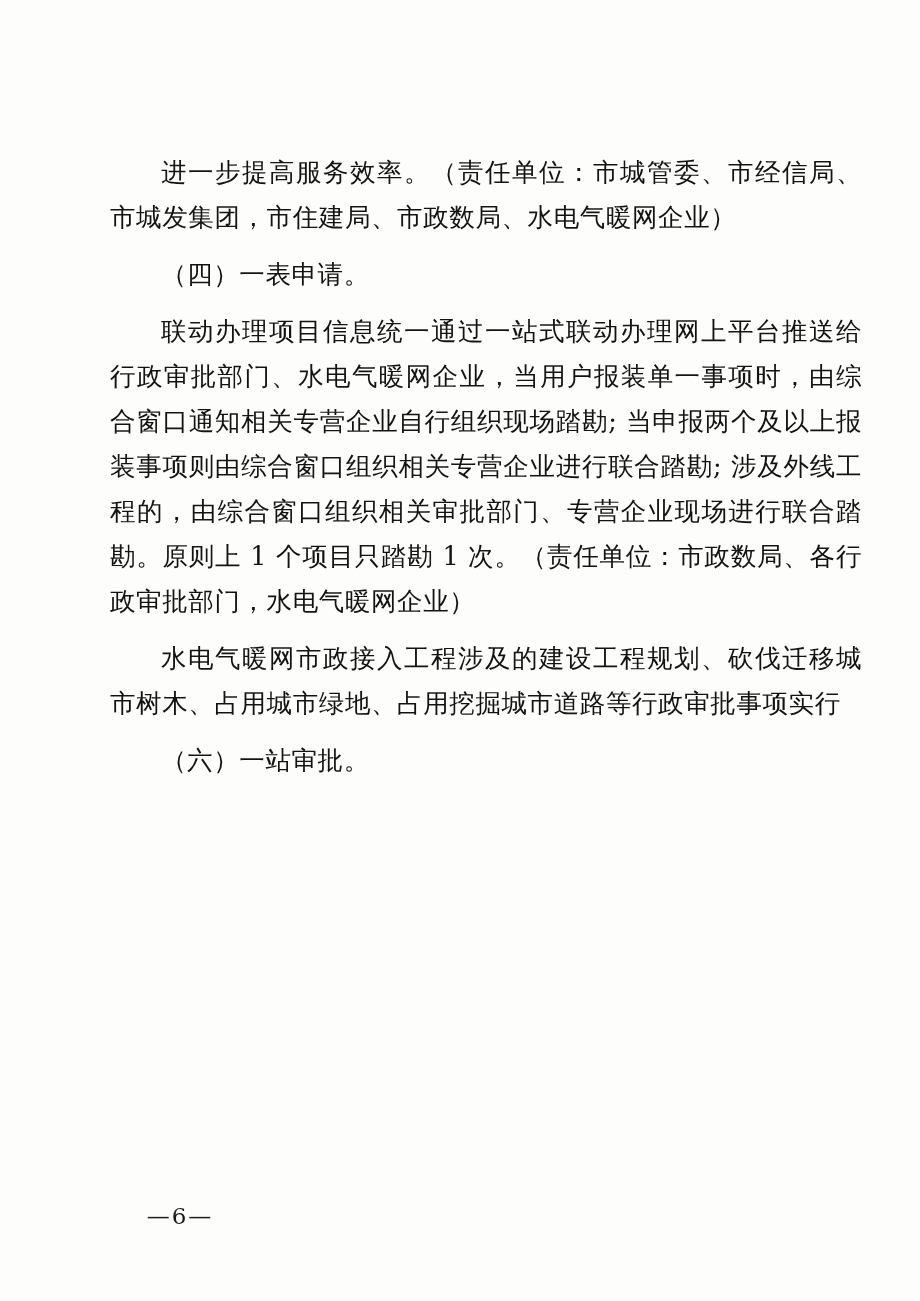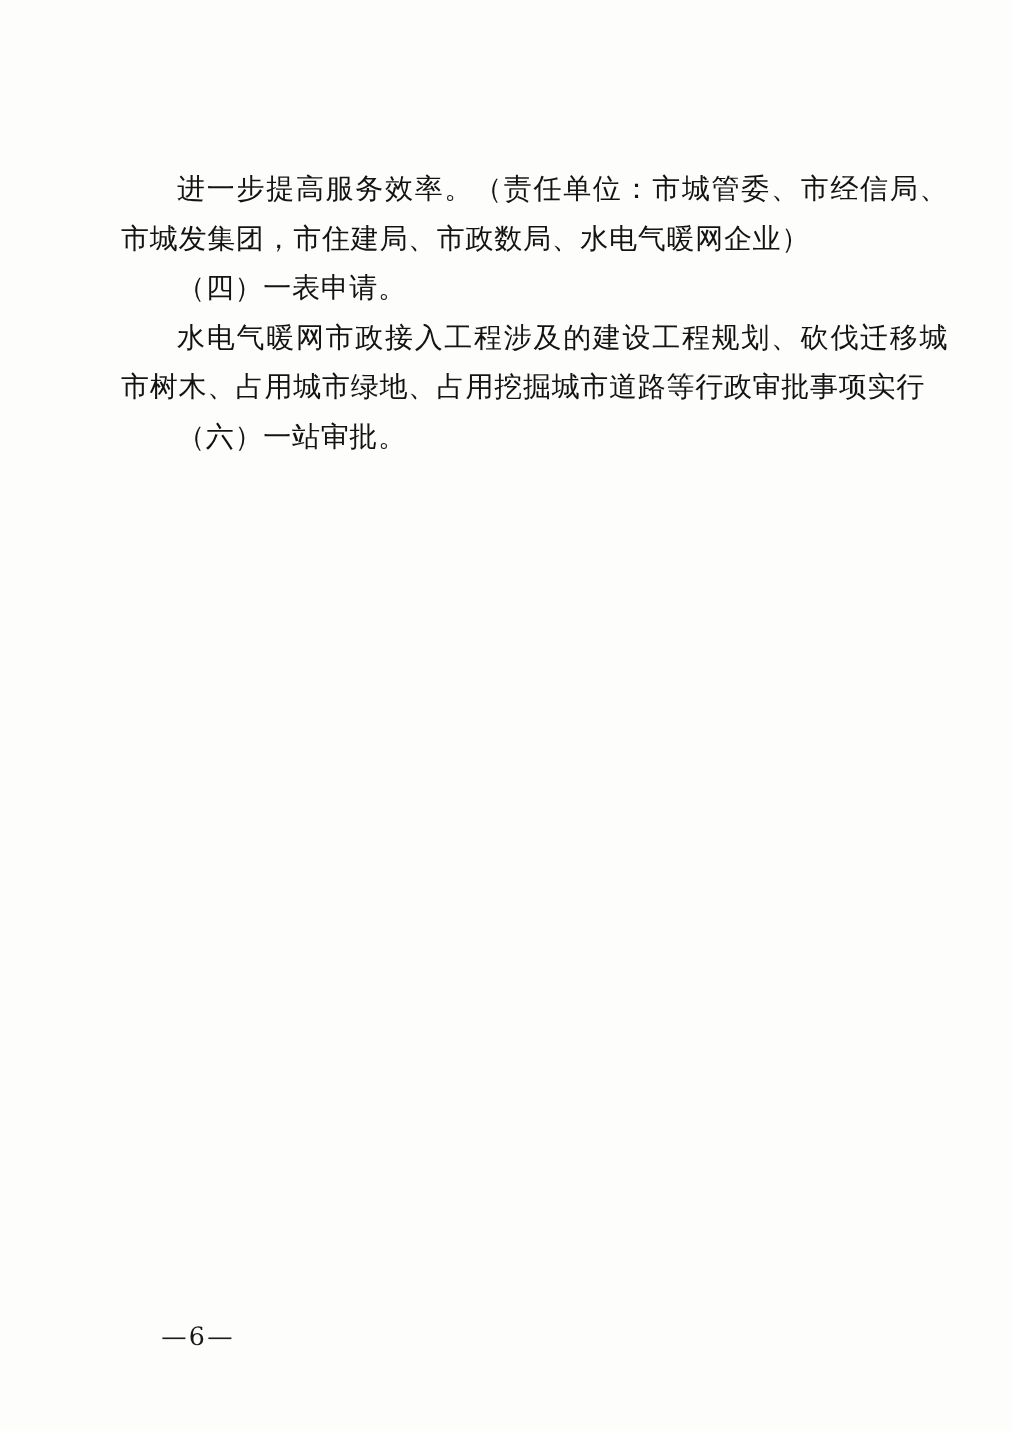--- a/index.html
+++ b/index.html
@@ -29,21 +29,21 @@
     color: #131313;
     text-align: justify;
     text-justify: inter-ideograph;
   }
   .para {
     margin: 0 0 0 0;
     text-indent: 2em;
     white-space: normal;
   }
   .para + .para {
-    margin-top: 0px;
+    margin-top: 12px;
   }
   .page-number {
     position: absolute;
     left: 0;
     right: 0;
     bottom: 72px;
     text-align: center;
     font-family: "DejaVu Serif", "Liberation Serif", serif;
     font-size: 23px;
     color: #1a1a1a;
@@ -54,19 +54,20 @@
     display: inline-block;
   }
 </style>
 </head>
 <body>
 
 <div class="page">
   <div class="doc-body">
     <p class="para">进一步提高服务效率。（责任单位：市城管委、市经信局、市城发集团，市住建局、市政数局、水电气暖网企业）</p>
     <p class="para">（四）一表申请。</p>
+    <p class="para">联动办理项目信息统一通过一站式联动办理网上平台推送给行政审批部门、水电气暖网企业，当用户报装单一事项时，由综合窗口通知相关专营企业自行组织现场踏勘; 当申报两个及以上报装事项则由综合窗口组织相关专营企业进行联合踏勘; 涉及外线工程的，由综合窗口组织相关审批部门、专营企业现场进行联合踏勘。原则上 1 个项目只踏勘 1 次。（责任单位：市政数局、各行政审批部门，水电气暖网企业）</p>
     <p class="para">水电气暖网市政接入工程涉及的建设工程规划、砍伐迁移城市树木、占用城市绿地、占用挖掘城市道路等行政审批事项实行</p>
     <p class="para">（六）一站审批。</p>
   </div>
   <div class="page-number">
     <span class="page-number-inner">—6—</span>
   </div>
 </div>
 
 </body></html>

